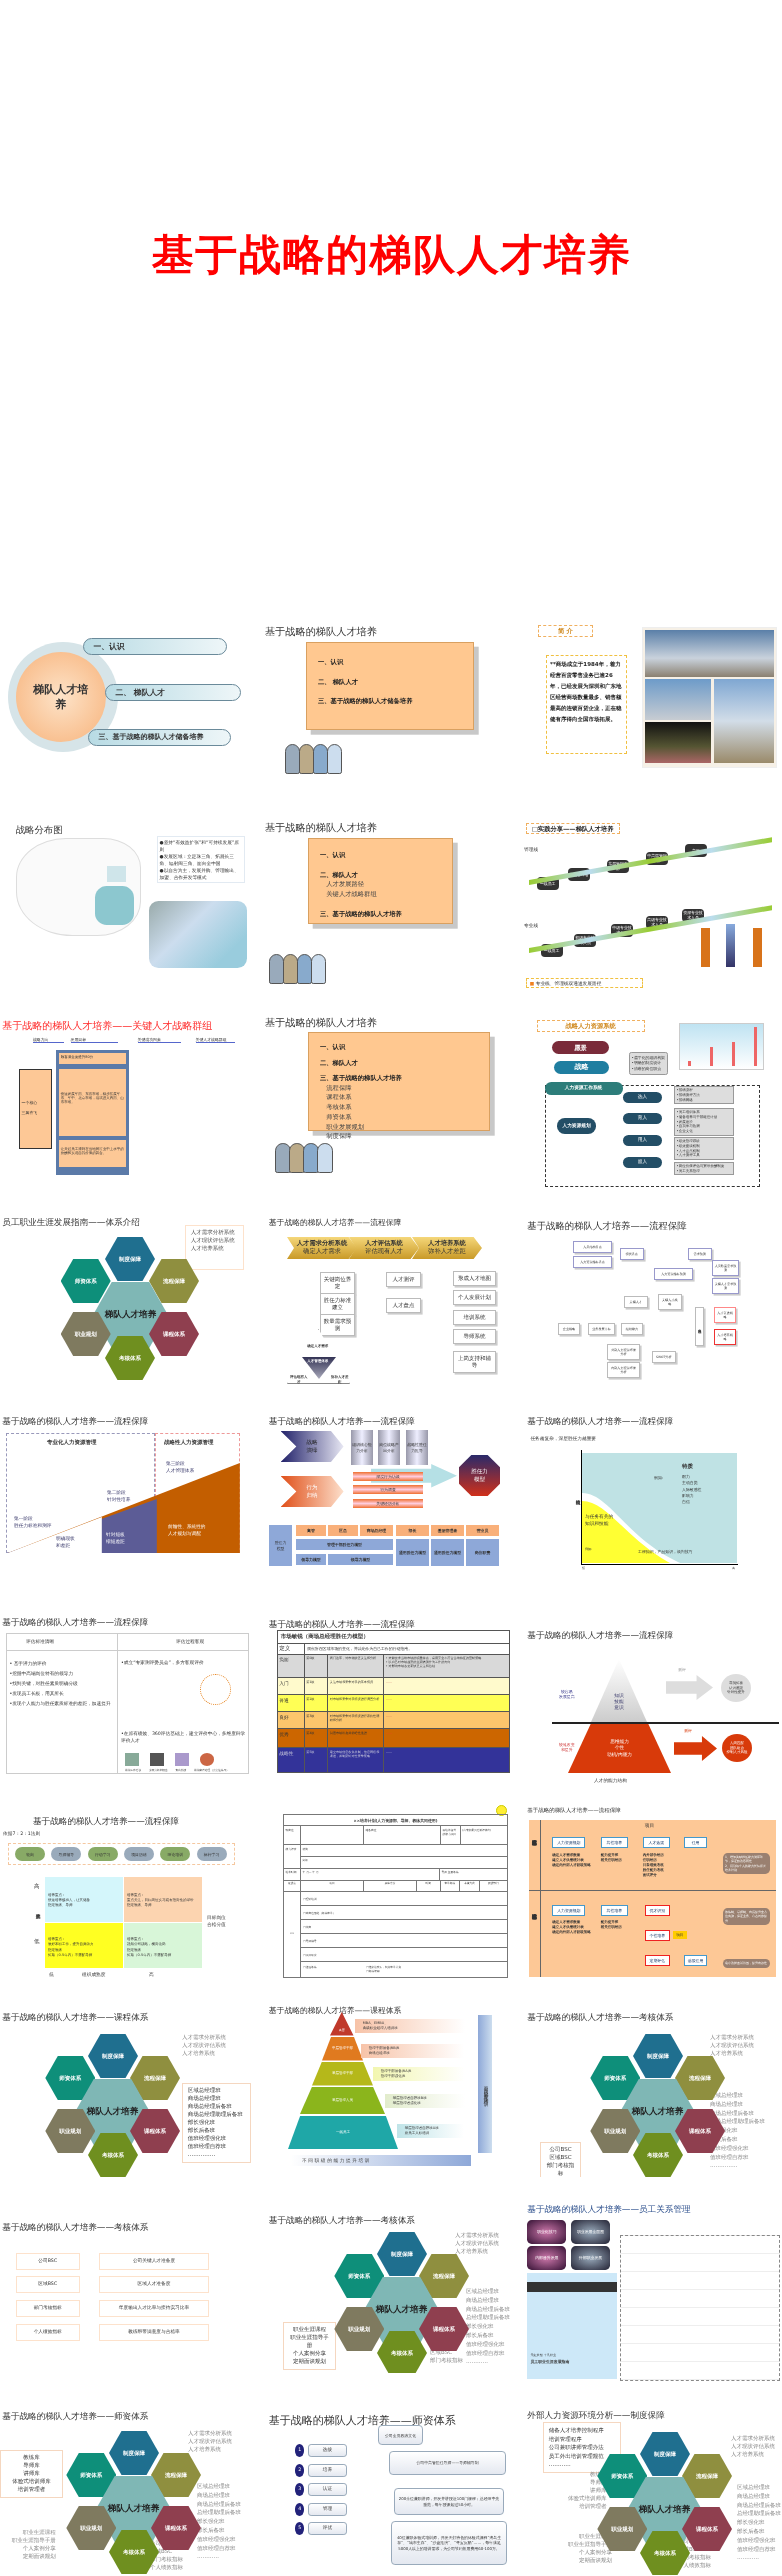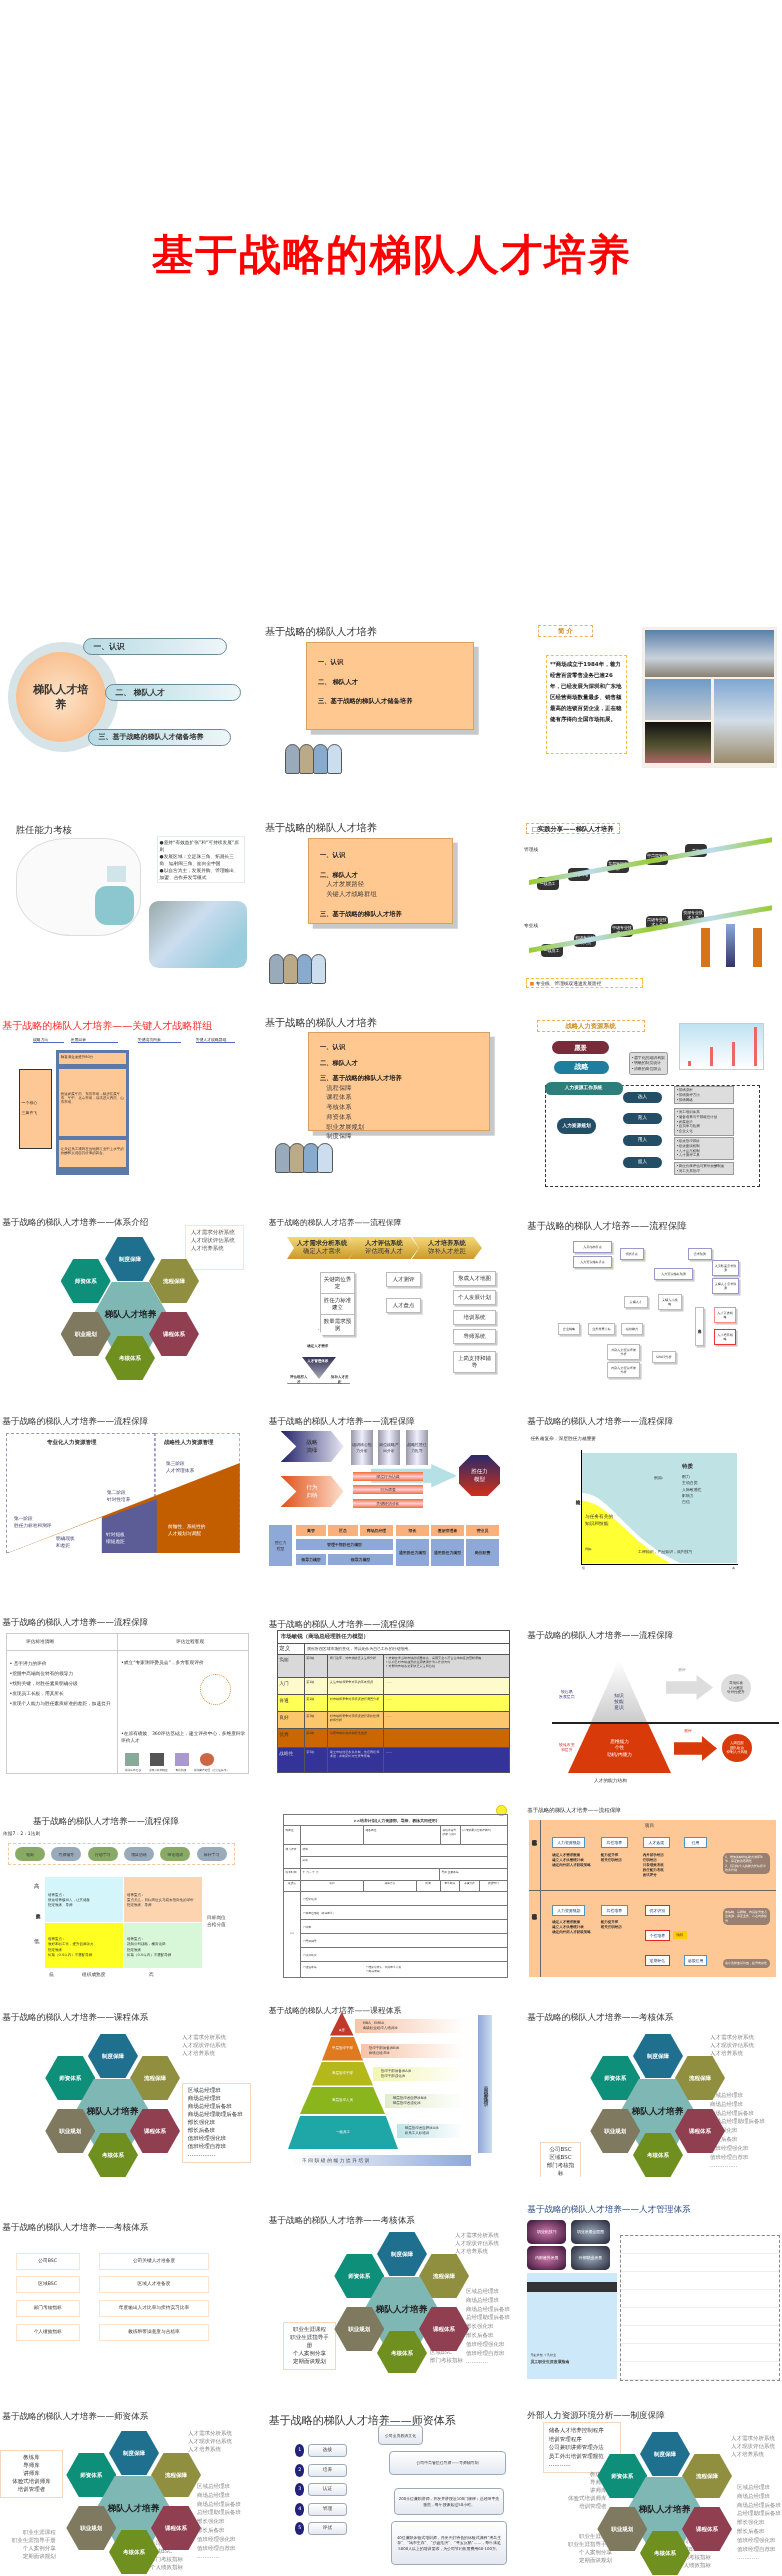--- a/index.html
+++ b/index.html
@@ -66,21 +66,21 @@
       <div style="width:66px">
         <div style="height:41px;background:linear-gradient(#6d9bc9,#c7ccd2)"></div>
         <div style="height:41px;margin-top:2.3px;background:linear-gradient(#111,#553 60%,#a66)"></div>
       </div>
       <div style="flex:1;background:linear-gradient(#7fa7d2,#d2dde8 50%,#9a8a6a)"></div>
     </div>
   </div>
 </div>
 
 <div class="slide" style="left:0;top:799px">
-  <div class="stitle" style="left:15.7px;top:25px;font-size:9.4px">胜任能力考核</div>
+  <div class="stitle" style="left:15.7px;top:25px;font-size:9.4px">战略分布图</div>
   <div style="position:absolute;left:15.7px;top:39px;width:125px;height:98px;border:0.8px solid #ddd;border-radius:40% 30% 35% 45%;background:#fafafa">
     <div style="position:absolute;left:78px;top:47px;width:39px;height:39px;background:#8cc7cf;border-radius:30%"></div>
     <div style="position:absolute;left:90px;top:27px;width:19.6px;height:15.7px;background:#cfe5ea"></div>
   </div>
   <div style="position:absolute;left:157px;top:37px;width:88px;border:0.8px solid #e2eaf2;padding:1.6px;font-size:4.7px;line-height:1.5">
     <div>●坚持“有效益扩张”和“可持续发展”原则</div>
     <div>●发展区域：立足珠三角、拓展长三角、辐射闽三角、面向全中国</div>
     <div>●以自营为主，发展并购、管理输出、加盟、合作开发等模式</div>
   </div>
   <div style="position:absolute;left:149px;top:102px;width:98px;height:67px;background:linear-gradient(135deg,#9aa 0%,#cde 40%,#9cd 80%);border-radius:9.4px"></div>
@@ -187,21 +187,21 @@
   <div class="box" style="left:102px;top:119px;width:39px;height:11px;background:#234e66;color:#fff;border-radius:5.5px;font-size:4.7px">育人</div>
   <div class="box" style="left:102px;top:141px;width:39px;height:11px;background:#234e66;color:#fff;border-radius:5.5px;font-size:4.7px">用人</div>
   <div class="box" style="left:102px;top:163px;width:39px;height:11px;background:#234e66;color:#fff;border-radius:5.5px;font-size:4.7px">留人</div>
   <div class="note" style="left:153px;top:92px;width:60px;background:#ddd;border:0.8px solid #999;font-size:3.5px;line-height:1.4;padding:0.8px 1.6px"><span>•招聘流程</span><br><span>•招聘测评方法</span><br><span>•招聘网络</span></div>
   <div class="note" style="left:153px;top:114px;width:60px;background:#ddd;border:0.8px solid #999;font-size:3.5px;line-height:1.4;padding:0.8px 1.6px"><span>•员工培训体系</span><br><span>•储备培养与干部继任计划</span><br><span>•发展途径</span><br><span>•自我学习热潮</span><br><span>•企业文化</span></div>
   <div class="note" style="left:153px;top:143px;width:60px;background:#ddd;border:0.8px solid #999;font-size:3.5px;line-height:1.4;padding:0.8px 1.6px"><span>•绩效管理系统</span><br><span>•绩效面谈机制</span><br><span>•人才盘点机制</span><br><span>•人才测评工具</span></div>
   <div class="note" style="left:153px;top:168px;width:60px;background:#ddd;border:0.8px solid #999;font-size:3.5px;line-height:1.4;padding:0.8px 1.6px"><span>•岗位价值评估与宽带薪酬制度</span><br><span>•员工关系管理</span></div>
 </div>
 
 <div class="slide" style="left:0;top:1190px">
-  <div class="stitle" style="left:2.3px;top:27px;font-size:8.6px">基于战略的梯队人才培养——体系介绍</div>
+  <div class="stitle" style="left:2.3px;top:27px;font-size:8.6px">员工职业生涯发展指南——体系介绍</div>
   <div class="sidebox" style="left:185px;top:35px;width:59px;height:45px;color:#555;border-color:#fde2cc">人才需求分析系统
 人才现状评估系统
 人才培养系统</div>
   <div class="hexwrap" style="left:49px;top:47px">
     <div class="hex" style="left:56px;top:0;background:#1f6f8f">制度保障</div>
     <div class="hex" style="left:11.7px;top:22px;background:#0e8f7a">师资体系</div>
     <div class="hex" style="left:100px;top:22px;background:#8f8f3f">流程保障</div>
     <div class="hex center" style="left:44px;top:45px">梯队人才培养</div>
     <div class="hex" style="left:11.7px;top:75px;background:#7f7a5f">职业规划</div>
     <div class="hex" style="left:100px;top:75px;background:#8f3f4f">课程体系</div>
@@ -681,21 +681,21 @@
     <div class="hex" style="left:6.3px;top:22px;background:#0e8f7a">师资体系</div>
     <div class="hex" style="left:91px;top:22px;background:#8f8f3f">流程保障</div>
     <div class="hex center" style="left:36px;top:45px">梯队人才培养</div>
     <div class="hex" style="left:6.3px;top:75px;background:#7f7a5f">职业规划</div>
     <div class="hex" style="left:91px;top:75px;background:#8f3f4f">课程体系</div>
     <div class="hex" style="left:49px;top:99px;background:#6f8f1f">考核体系</div>
   </div>
 </div>
 
 <div class="slide" style="left:521px;top:2177px;height:204px">
-  <div class="stitle blue" style="left:6.3px;top:27px;font-size:8.6px">基于战略的梯队人才培养——人才管理体系</div>
+  <div class="stitle blue" style="left:6.3px;top:27px;font-size:8.6px">基于战略的梯队人才培养——员工关系管理</div>
   <div class="box" style="left:6.3px;top:43px;width:39px;height:23.5px;background:radial-gradient(#c7a,#313);border-radius:4.7px;color:#fff;font-size:3.9px">职业化技巧</div>
   <div class="box" style="left:50px;top:43px;width:39px;height:23.5px;background:radial-gradient(#9ab,#223);border-radius:4.7px;color:#fff;font-size:3.9px">职业发展全面图</div>
   <div class="box" style="left:6.3px;top:69px;width:39px;height:23.5px;background:radial-gradient(#c7a,#313);border-radius:4.7px;color:#fff;font-size:3.9px">内部晋升发展</div>
   <div class="box" style="left:50px;top:69px;width:39px;height:23.5px;background:radial-gradient(#9ab,#223);border-radius:4.7px;color:#fff;font-size:3.9px">外部职业发展</div>
   <div style="position:absolute;left:6.3px;top:96px;width:90px;height:106px;background:#cde8f8">
     <div style="background:#333;height:9.4px;margin-top:9.4px"></div>
     <div style="position:absolute;left:3.1px;top:80px;font-size:3.1px">天虹梦想  平凡职业</div>
     <div style="position:absolute;left:3.1px;top:86px;font-size:3.9px;font-weight:bold">员工职业生涯发展指南</div>
   </div>
   <div style="position:absolute;left:99px;top:58px;width:160px;height:146px;border:0.8px dashed #888;background:repeating-linear-gradient(#fff 0,#fff 17px,#eee 17px,#eee 18px)"></div>

